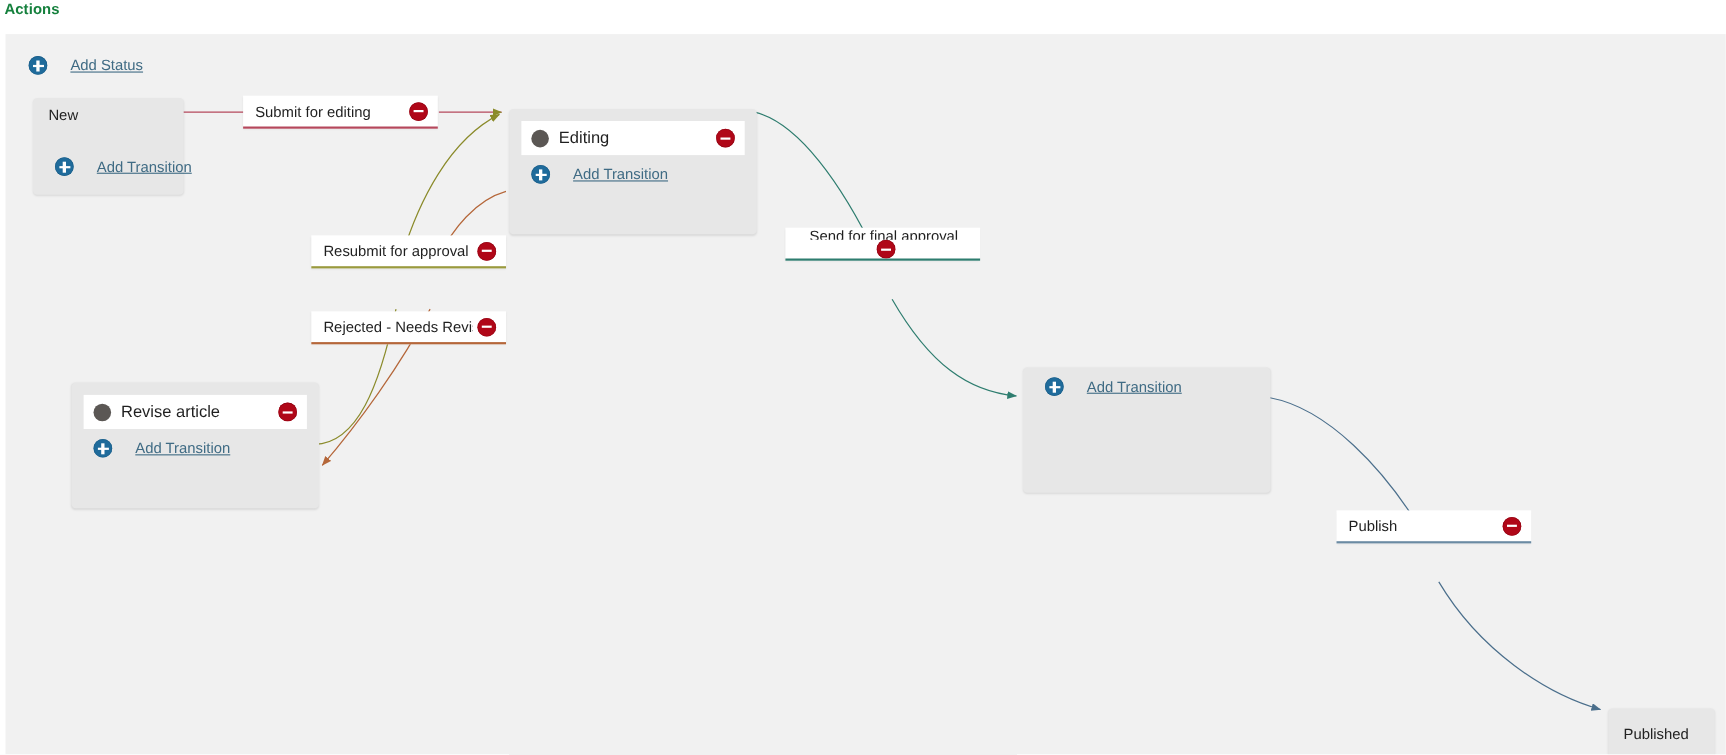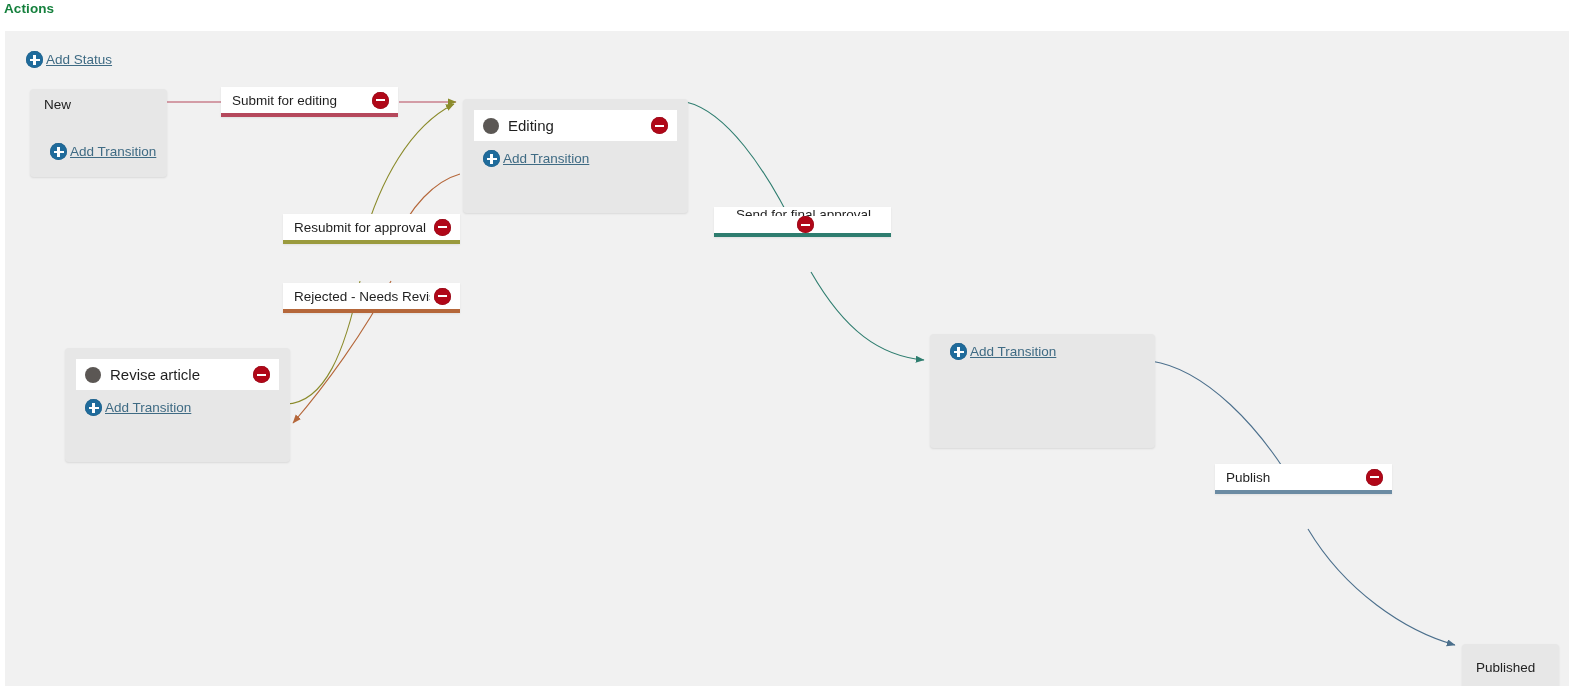--- a/index.html
+++ b/index.html
@@ -40,21 +40,21 @@
     top: 0;
     width: 1564px;
     height: 655px;
     pointer-events: none;
   }
 
   
   .link-row {
     display: flex;
     align-items: center;
-    gap: 3px;
+    gap: 21px;
     white-space: nowrap;
   }
   #add-status-row {
     position: absolute;
     left: 21px;
     top: 20px;
   }
   .plus-icon {
     width: 17px;
     height: 17px;
@@ -149,21 +149,21 @@
 
   
   .transition {
     position: absolute;
     background: #ffffff;
     height: 30px;
     display: flex;
     align-items: center;
     padding: 0 9px 0 11px;
     box-sizing: border-box;
-    border-bottom: 4px solid #14532d;
+    border-bottom: 2px solid #14532d;
     box-shadow: 0 1px 2px rgba(0,0,0,0.07);
     overflow: hidden;
   }
   .transition-label {
     font-size: 13.5px;
     color: #1f1f1f;
     white-space: nowrap;
     flex: 1 1 auto;
     overflow: hidden;
   }

